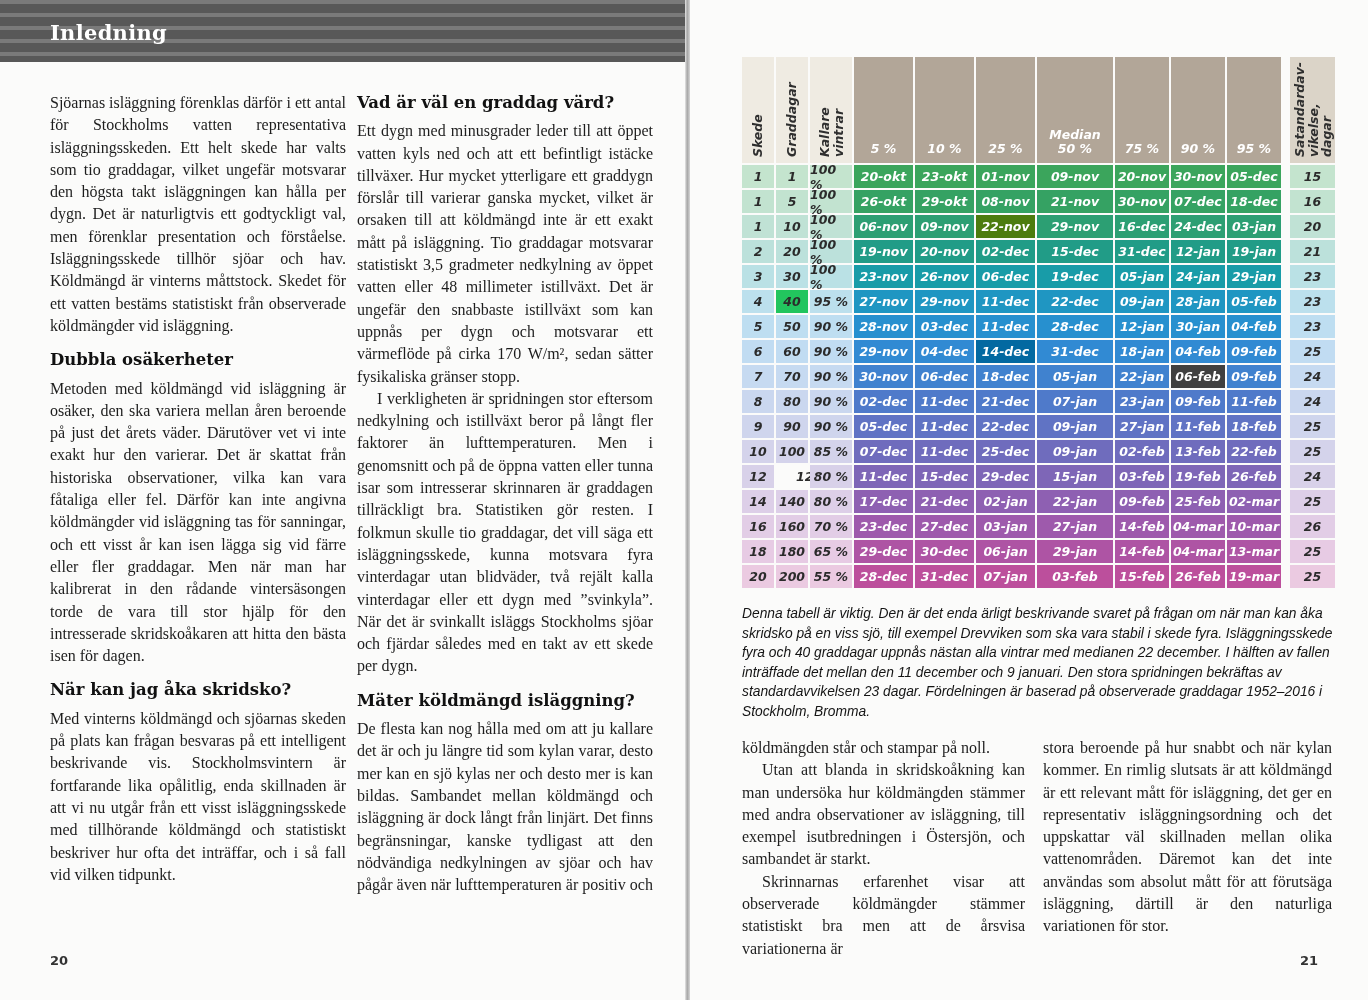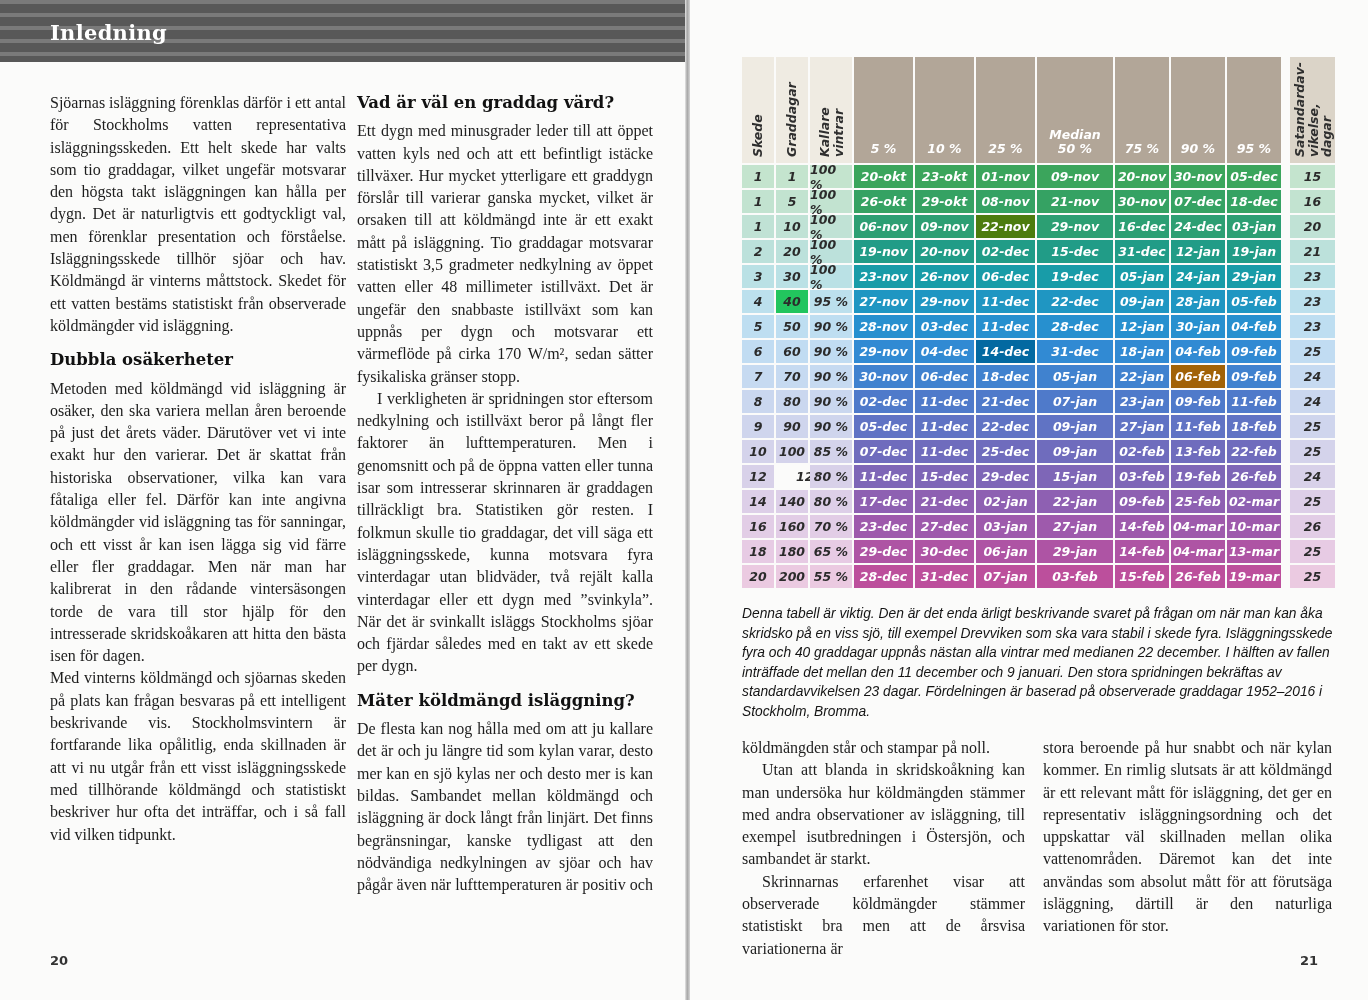--- a/index.html
+++ b/index.html
@@ -91,20 +91,21 @@
 <body>
 
 <div class="titlebar">
   <span class="title">Inledning</span>
 </div>
 
 <div class="tcol" id="col-l1">
     <p>Sjöarnas isläggning förenklas därför i ett antal för Stockholms vatten representativa isläggningsskeden. Ett helt skede har valts som tio graddagar, vilket ungefär motsvarar den högsta takt isläggningen kan hålla per dygn. Det är naturligtvis ett godtyckligt val, men förenklar presentation och förståelse. Isläggningsskede tillhör sjöar och hav. Köldmängd är vinterns måttstock. Skedet för ett vatten bestäms statistiskt från observerade köldmängder vid isläggning.</p>
     <h3>Dubbla osäkerheter</h3>
     <p>Metoden med köldmängd vid isläggning är osäker, den ska variera mellan åren beroende på just det årets väder. Därutöver vet vi inte exakt hur den varierar. Det är skattat från historiska observationer, vilka kan vara fåtaliga eller fel. Därför kan inte angivna köldmängder vid isläggning tas för sanningar, och ett visst år kan isen lägga sig vid färre eller fler graddagar. Men när man har kalibrerat in den rådande vintersäsongen torde de vara till stor hjälp för den intresserade skridskoåkaren att hitta den bästa isen för dagen.</p>
+    <h3>När kan jag åka skridsko?</h3>
     <p>Med vinterns köldmängd och sjöarnas skeden på plats kan frågan besvaras på ett intelligent beskrivande vis. Stockholmsvintern är fortfarande lika opålitlig, enda skillnaden är att vi nu utgår från ett visst isläggningsskede med tillhörande köldmängd och statistiskt beskriver hur ofta det inträffar, och i så fall vid vilken tidpunkt.</p>
   </div>
 <div class="tcol" id="col-l2">
     <h3>Vad är väl en graddag värd?</h3>
     <p>Ett dygn med minusgrader leder till att öppet vatten kyls ned och att ett befintligt istäcke tillväxer. Hur mycket ytterligare ett graddygn förslår till varierar ganska mycket, vilket är orsaken till att köldmängd inte är ett exakt mått på isläggning. Tio graddagar motsvarar statistiskt 3,5 gradmeter nedkylning av öppet vatten eller 48 millimeter istillväxt. Det är ungefär den snabbaste istillväxt som kan uppnås per dygn och motsvarar ett värmeflöde på cirka 170 W/m², sedan sätter fysikaliska gränser stopp.</p>
     <p class="indent">I verkligheten är spridningen stor eftersom nedkylning och istillväxt beror på långt fler faktorer än lufttemperaturen. Men i genomsnitt och på de öppna vatten eller tunna isar som intresserar skrinnaren är graddagen tillräckligt bra. Statistiken gör resten. I folkmun skulle tio graddagar, det vill säga ett isläggningsskede, kunna motsvara fyra vinterdagar utan blidväder, två rejält kalla vinterdagar eller ett dygn med ”svinkyla”. När det är svinkallt isläggs Stockholms sjöar och fjärdar således med en takt av ett skede per dygn.</p>
     <h3>Mäter köldmängd isläggning?</h3>
     <p>De flesta kan nog hålla med om att ju kallare det är och ju längre tid som kylan varar, desto mer kan en sjö kylas ner och desto mer is kan bildas. Sambandet mellan köldmängd och isläggning är dock långt från linjärt. Det finns begränsningar, kanske tydligast att den nödvändiga nedkylningen av sjöar och hav pågår även när lufttemperaturen är positiv och</p>
   </div>
 
@@ -230,21 +231,21 @@
     <div class="cell spacer"></div>
     <div class="cell num" style="background: rgb(193, 220, 242);">25</div>
     <div class="cell num" style="background: rgb(198, 218, 241);">7</div>
     <div class="cell num" style="background: rgb(198, 218, 241);">70</div>
     <div class="cell num" style="background: rgb(198, 218, 241);">90 %</div>
     <div class="cell date" style="background: rgb(64, 130, 207);">30-nov</div>
     <div class="cell date" style="background: rgb(64, 130, 207);">06-dec</div>
     <div class="cell date" style="background: rgb(64, 130, 207);">18-dec</div>
     <div class="cell date" style="background: rgb(64, 130, 207);">05-jan</div>
     <div class="cell date" style="background: rgb(64, 130, 207);">22-jan</div>
-    <div class="cell date" style="background: #a16207;">06-feb</div>
+    <div class="cell date" style="background: #404040;">06-feb</div>
     <div class="cell date" style="background: rgb(64, 130, 207);">09-feb</div>
     <div class="cell spacer"></div>
     <div class="cell num" style="background: rgb(198, 218, 241);">24</div>
     <div class="cell num" style="background: rgb(202, 215, 239);">8</div>
     <div class="cell num" style="background: rgb(202, 215, 239);">80</div>
     <div class="cell num" style="background: rgb(202, 215, 239);">90 %</div>
     <div class="cell date" style="background: rgb(79, 122, 202);">02-dec</div>
     <div class="cell date" style="background: rgb(79, 122, 202);">11-dec</div>
     <div class="cell date" style="background: rgb(79, 122, 202);">21-dec</div>
     <div class="cell date" style="background: rgb(79, 122, 202);">07-jan</div>

